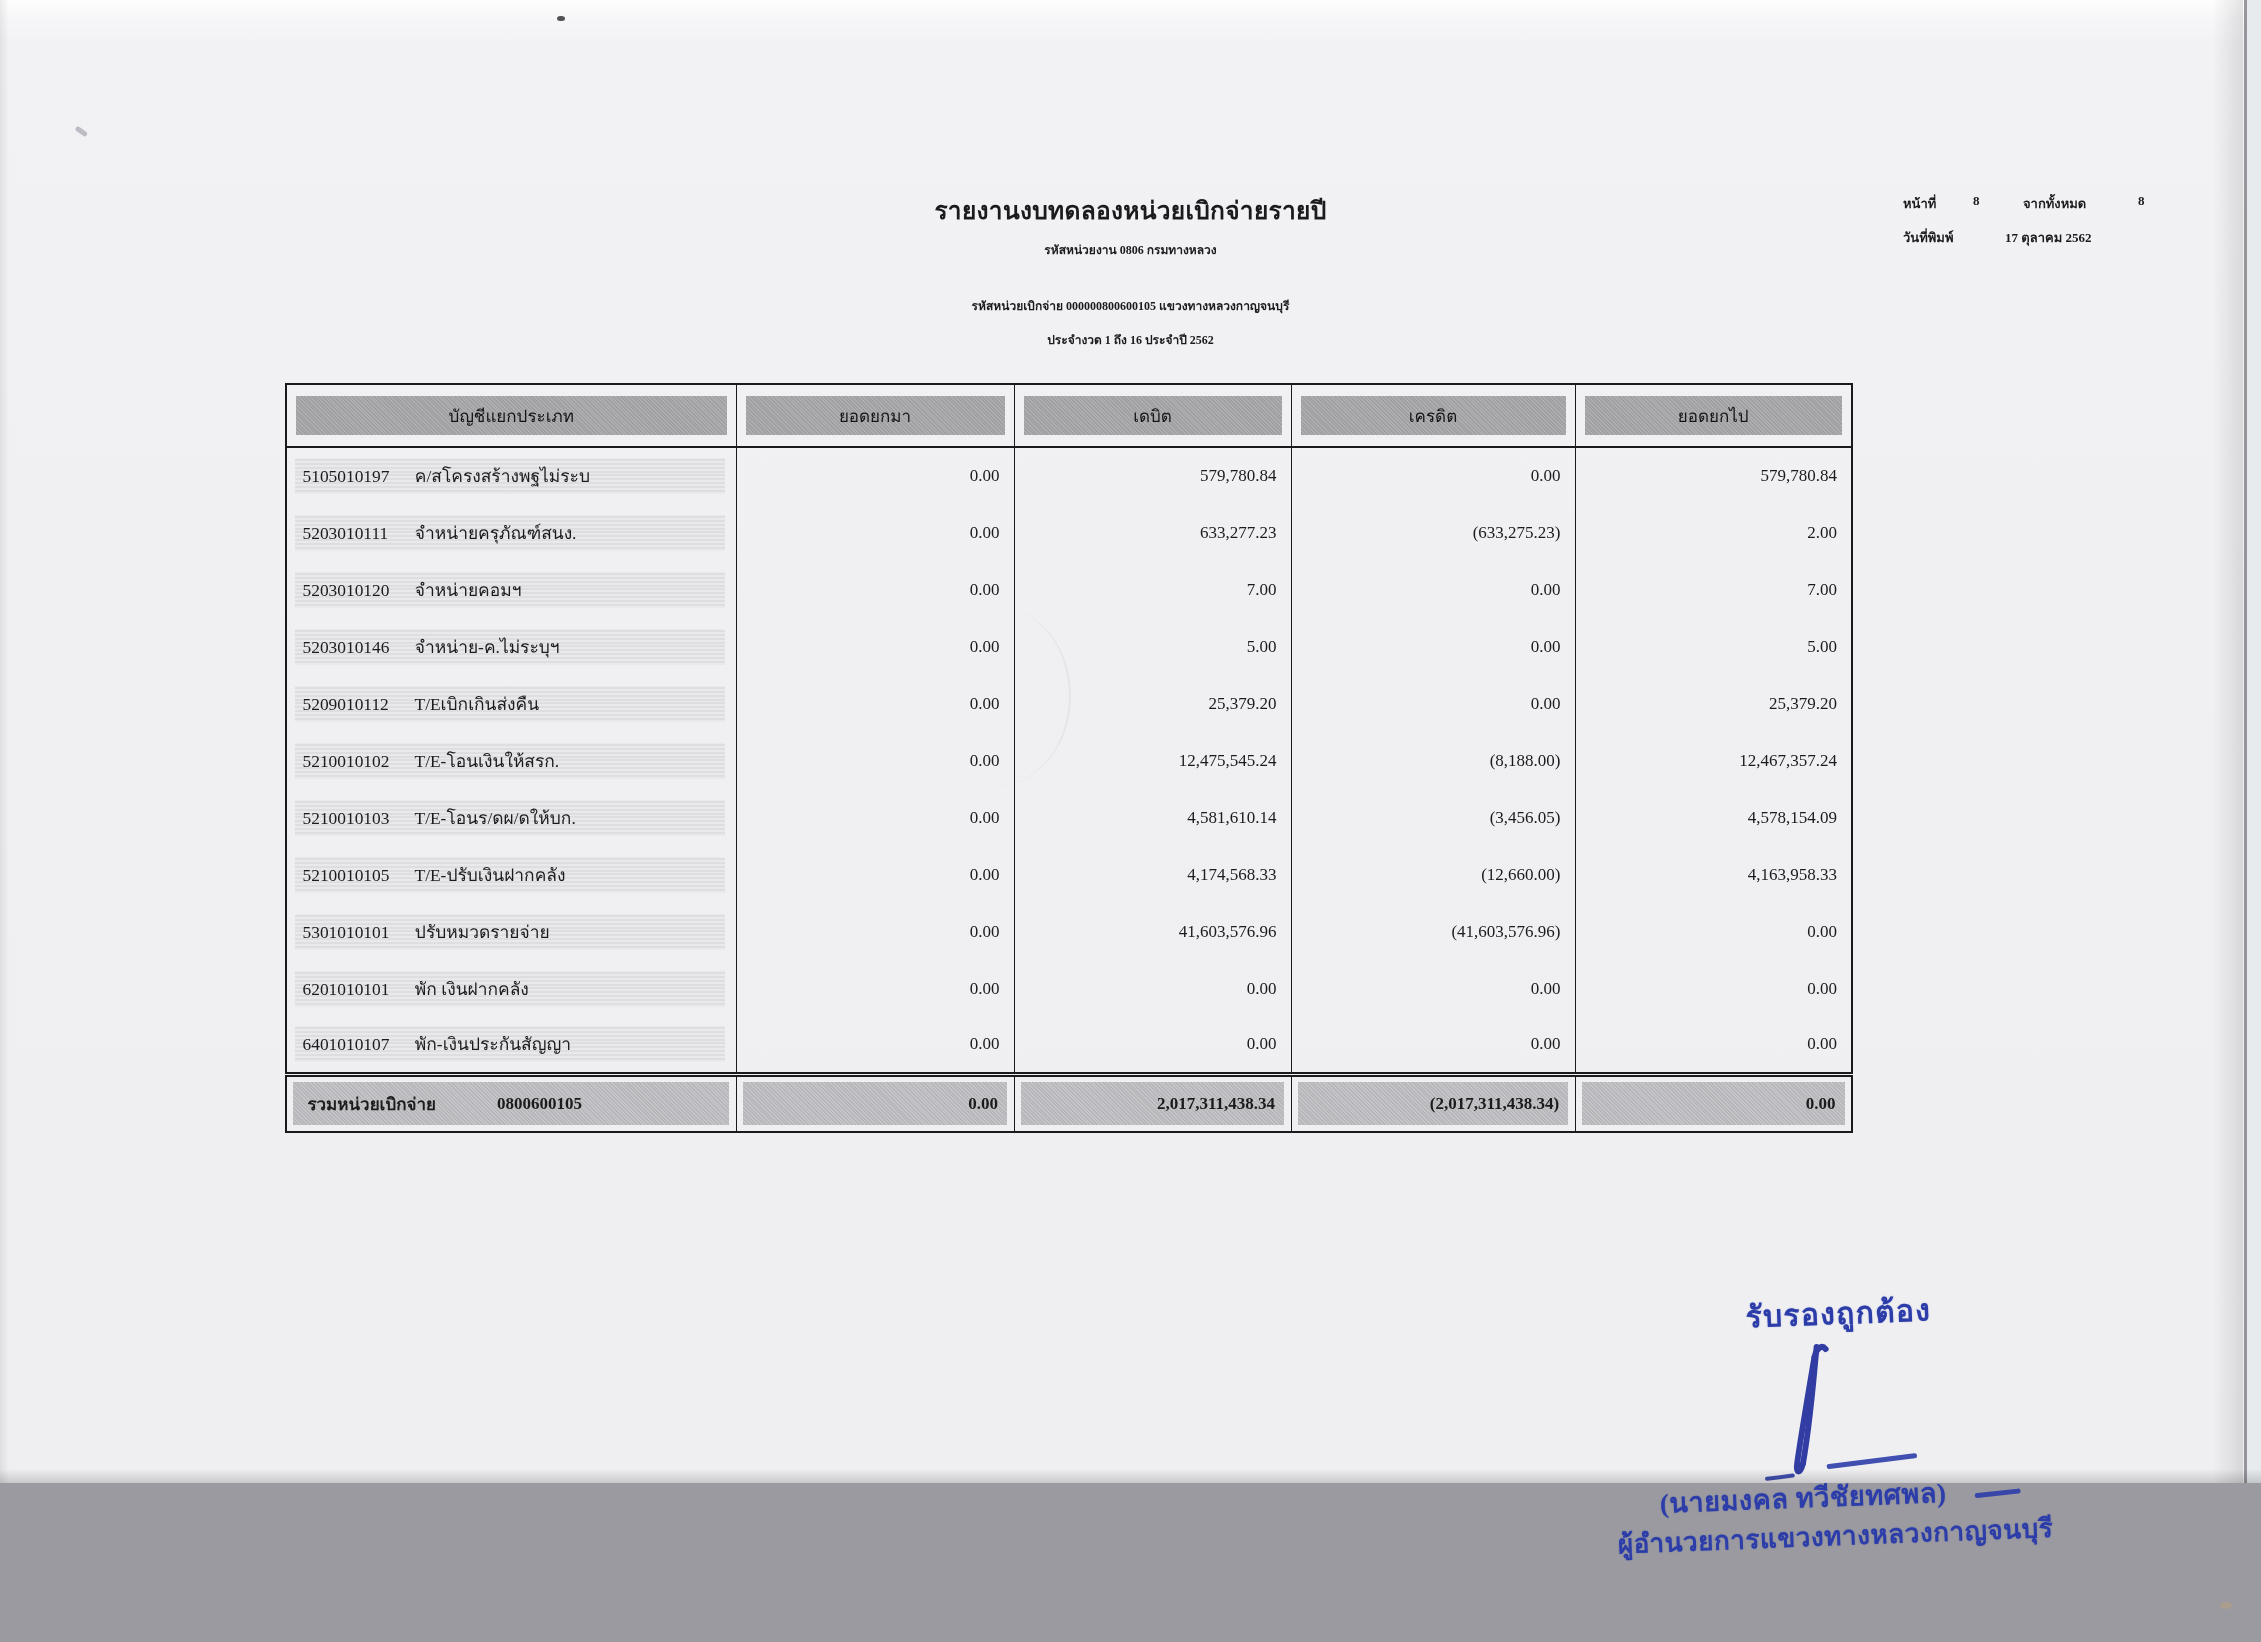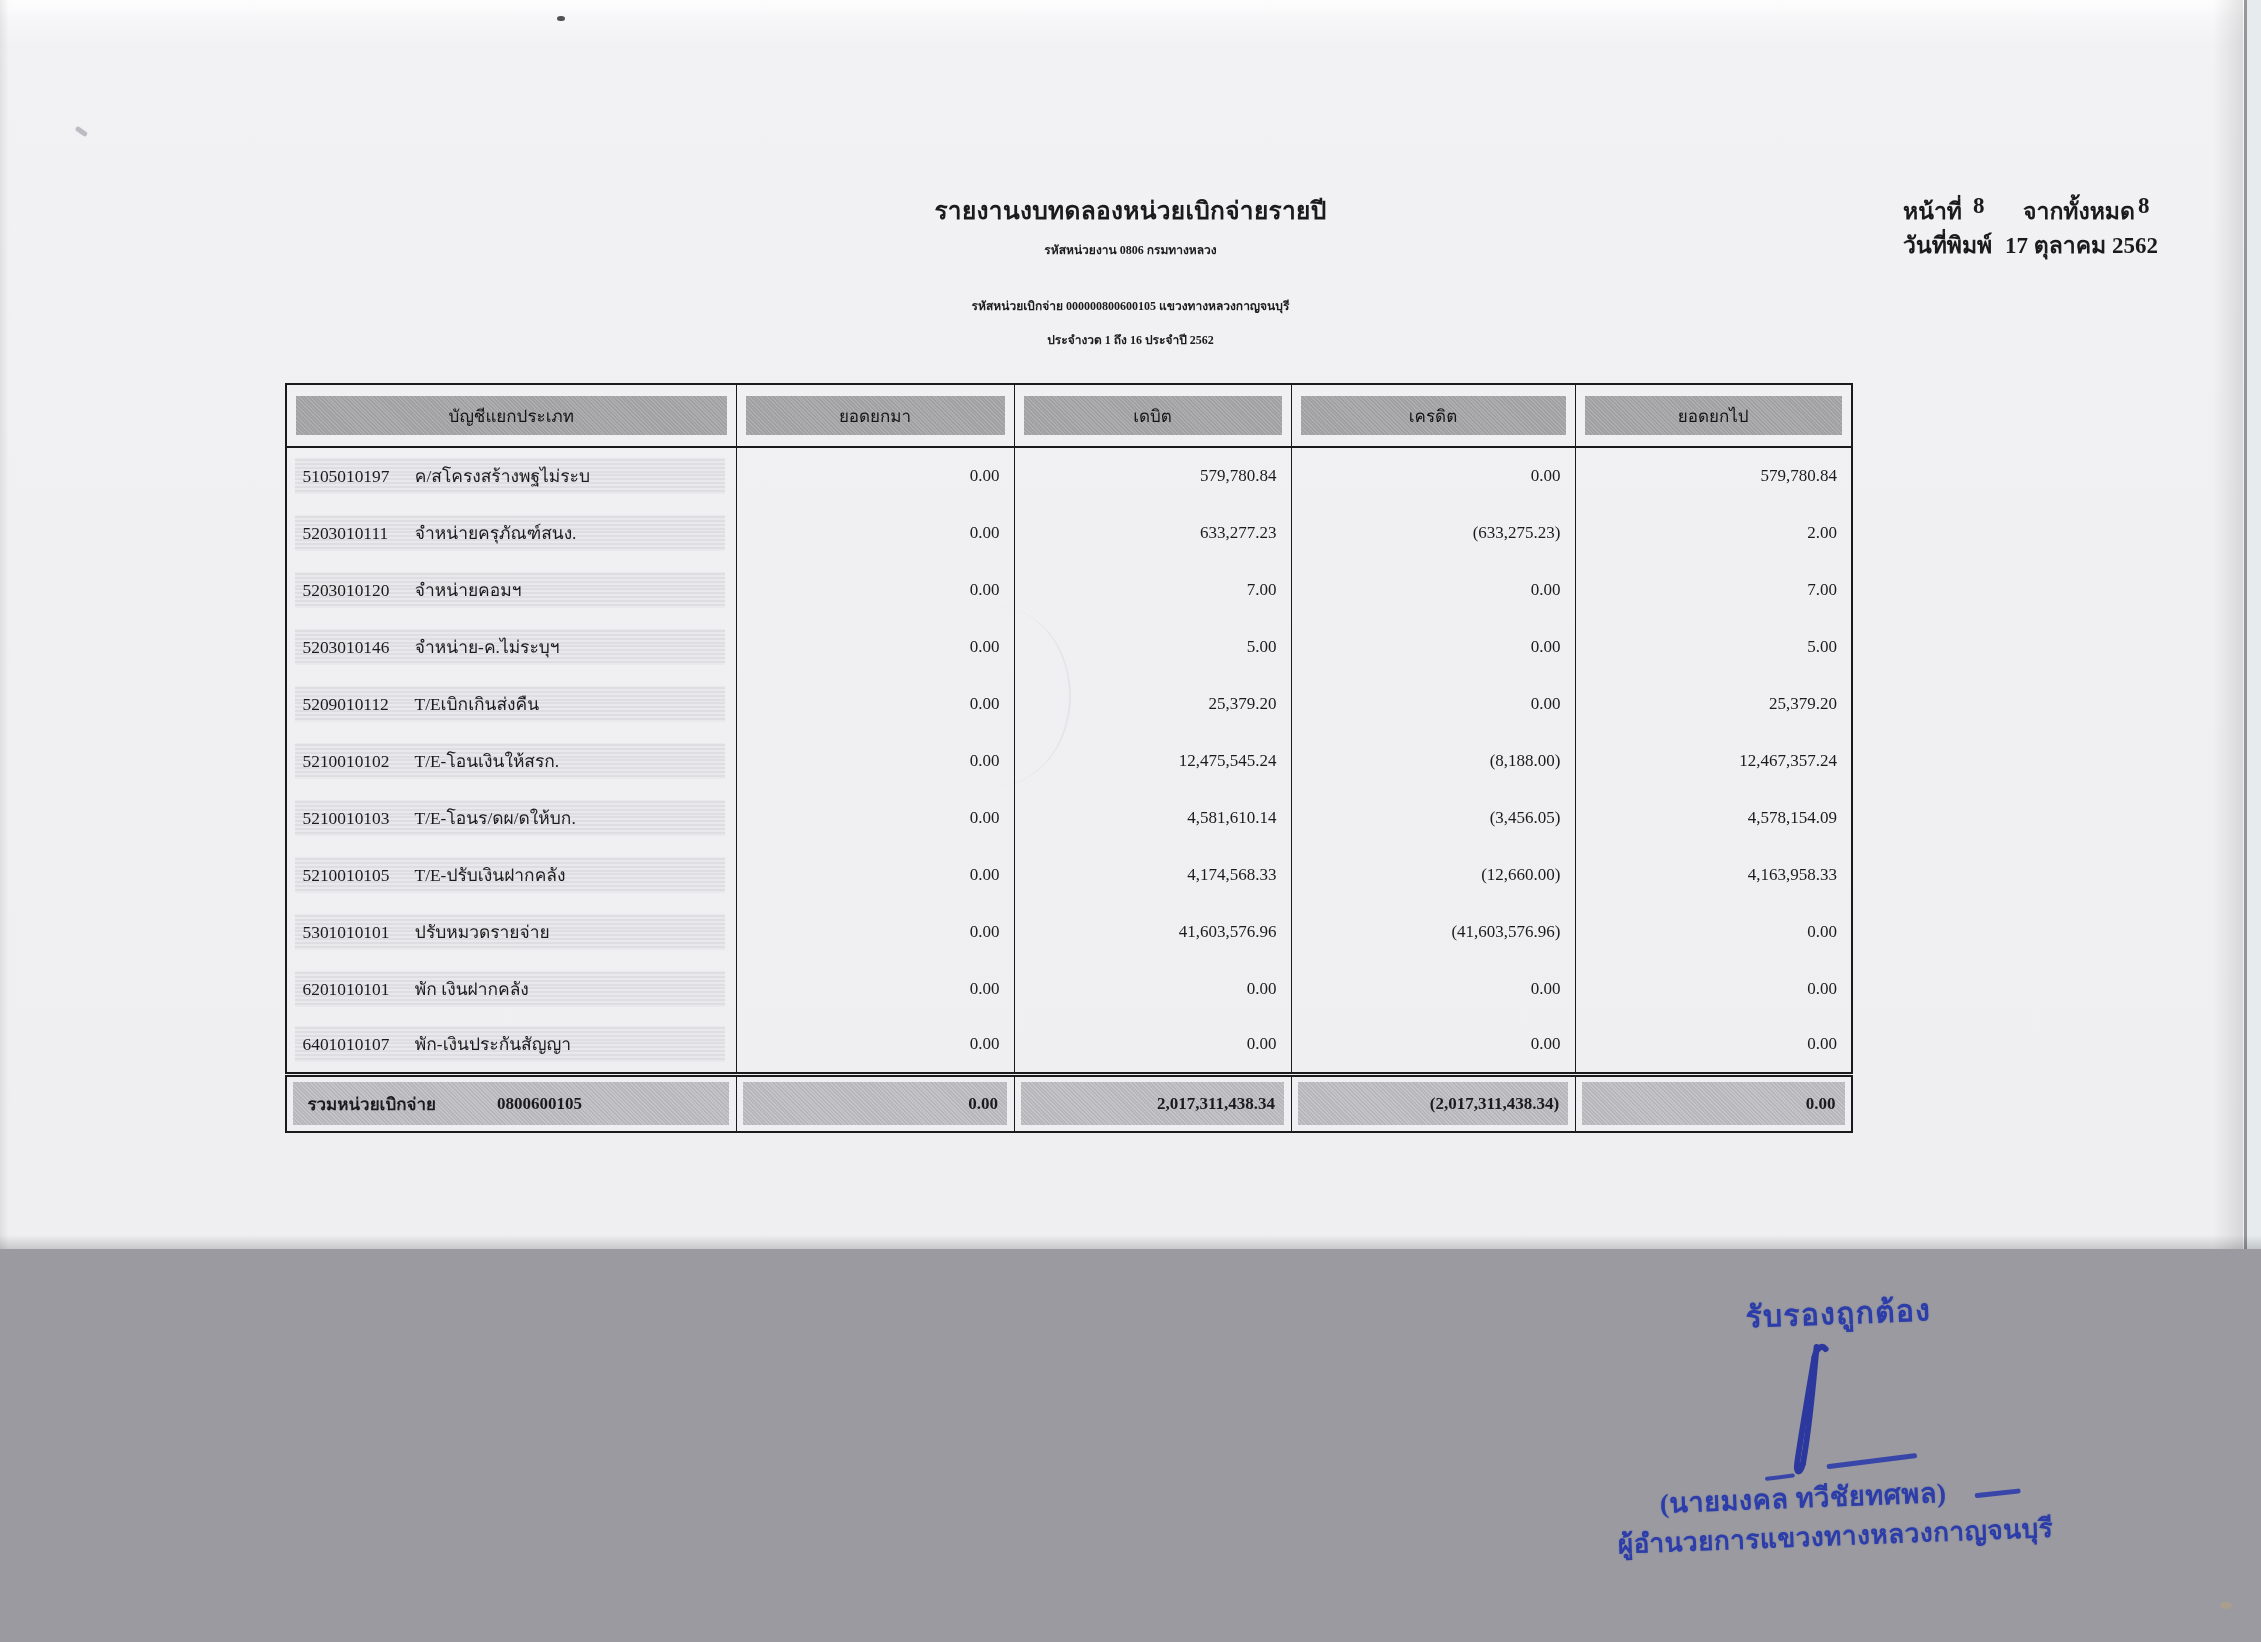--- a/index.html
+++ b/index.html
@@ -3,21 +3,21 @@
 <meta charset="utf-8">
 <style>
   html,body{margin:0;padding:0;}
   body{
     width:2261px;height:1643px;position:relative;overflow:hidden;
     background:#9a9aa0;
     font-family:"Liberation Serif","DejaVu Serif",serif;
     color:#1b1b1d;
   }
   .paper{
-    position:absolute;left:0;top:0;width:2261px;height:1249px;
+    position:absolute;left:0;top:0;width:2261px;height:1483px;
     background:linear-gradient(180deg,#fafafb 0px,#f2f2f5 45px,#f0f0f3 40%,#efeff2 100%);
   }
   .edge-top{position:absolute;left:0;top:0;width:100%;height:17px;
     background:linear-gradient(180deg,#fdfdfe,rgba(255,255,255,0));}
   .edge-right-shade{position:absolute;top:0;right:18px;width:30px;height:100%;
     background:linear-gradient(90deg,rgba(0,0,0,0),rgba(0,0,0,0.10));}
   .edge-right-line{position:absolute;top:0;right:14px;width:3.2px;height:100%;
     background:#75767c;opacity:.75;}
   .edge-right-bed{position:absolute;top:0;right:0;width:14px;height:100%;background:#e7ebee;}
   .edge-bottom{position:absolute;left:0;bottom:0;width:100%;height:14px;
@@ -35,21 +35,21 @@
 
   
   .rpt-head{position:absolute;left:0;top:0;width:2261px;text-align:center;}
   .h-title{position:absolute;left:0;top:191px;width:100%;font-size:24.5px;font-weight:bold;letter-spacing:0.3px;}
   .h-sub{position:absolute;left:0;width:100%;font-size:12px;font-weight:bold;}
   .h-sub1{top:240px;}
   .h-sub2{top:296px;}
   .h-sub3{top:330px;}
 
   
-  .pageinfo span{position:absolute;font-size:23px;font-weight:bold;white-space:nowrap;}
+  .pageinfo span{position:absolute;font-size:13px;font-weight:bold;white-space:nowrap;}
   .pi-l1{top:193px;}
   .pi-l2{top:227px;}
 
   
   table.trial{
     position:absolute;left:285px;top:383px;width:1565px;
     border-collapse:collapse;table-layout:fixed;
     border:2.6px solid #1a1a1c;
     font-size:17.4px;
   }

